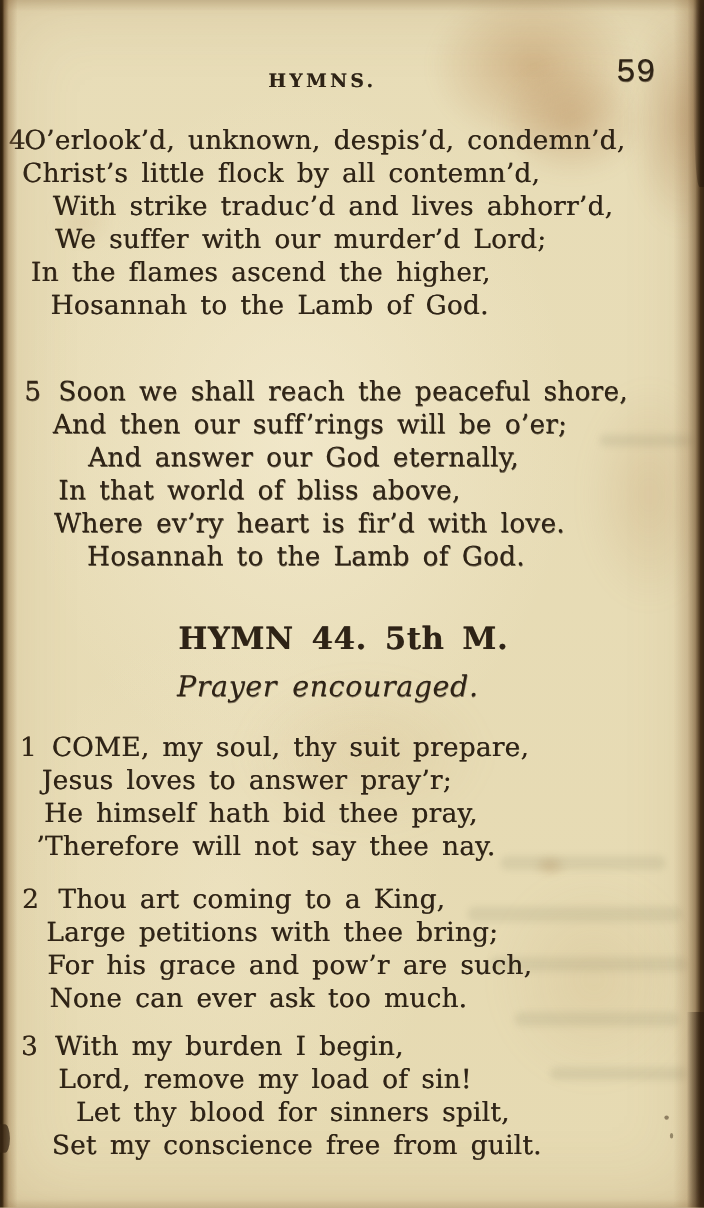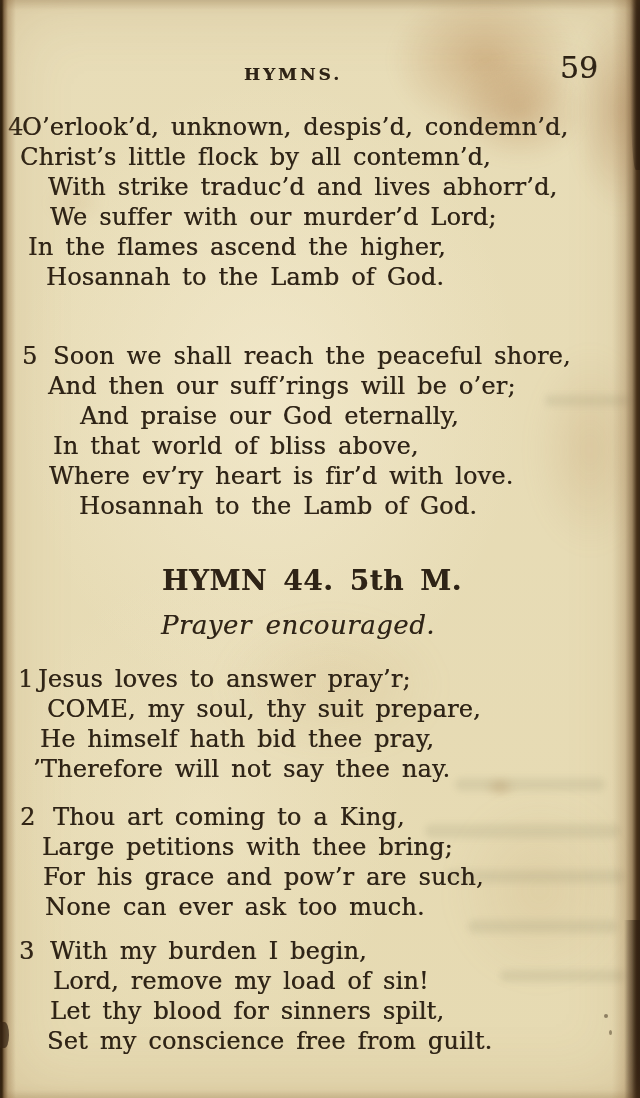--- a/index.html
+++ b/index.html
@@ -59,21 +59,21 @@
     background:linear-gradient(270deg,rgba(30,18,10,.8),rgba(30,18,10,0));}
   .speck{position:absolute;pointer-events:none;}
   .sp1{left:604px;top:1014px;width:4px;height:4px;background:rgba(70,55,35,.55);border-radius:50%;}
   .sp2{left:609px;top:1030px;width:3px;height:5px;background:rgba(70,55,35,.5);border-radius:50%;}
   .sp3{left:0;top:1022px;width:9px;height:26px;background:rgba(40,26,14,.7);border-radius:0 60% 60% 0;}
   
   .running-head{position:absolute;top:64px;left:0;width:100%;text-align:center;
     transform:translateX(-27px);font-size:17px;font-weight:bold;letter-spacing:3px;
     text-shadow:0.3px 0.3px 0.4px rgba(46,35,22,.6);}
   .page-number{position:absolute;left:560px;top:50px;font-size:30px;
-    text-shadow:0.3px 0.3px 0.5px rgba(46,35,22,.6);}
+    text-shadow:0.3px 0.3px 0.5px rgba(46,35,22,.6);font-family:Liberation Mono, monospace;}
   .hymn-heading{position:absolute;top:564px;left:0;width:100%;text-align:center;
     transform:translateX(-8px);font-size:28px;font-weight:bold;letter-spacing:.5px;word-spacing:6px;
     text-shadow:0.3px 0.3px 0.5px rgba(46,35,22,.6);}
   .hymn-subtitle{position:absolute;top:610px;left:0;width:100%;text-align:center;
     transform:translateX(-22px);font-size:26px;font-style:italic;letter-spacing:.5px;word-spacing:5px;
     text-shadow:0.3px 0.3px 0.4px rgba(46,35,22,.55);}
   .verse{position:absolute;left:0;width:100%;font-size:24px;line-height:30px;
     word-spacing:4px;letter-spacing:.2px;
     text-shadow:0.4px 0.4px 0.5px rgba(46,35,22,.7);}
   .vnum{position:absolute;top:0;}
@@ -110,50 +110,50 @@
     <div class="l" style="margin-left:48px">With strike traduc’d and lives abhorr’d,</div>
     <div class="l" style="margin-left:50px">We suffer with our murder’d Lord;</div>
     <div class="l" style="margin-left:28px">In the flames ascend the higher,</div>
     <div class="l" style="margin-left:46px">Hosannah to the Lamb of God.</div>
   </section>
 
   <section class="verse" style="top:341px">
     <span class="vnum" style="left:22px">5</span>
     <div class="l" style="margin-left:53px">Soon we shall reach the peaceful shore,</div>
     <div class="l" style="margin-left:48px">And then our suff’rings will be o’er;</div>
-    <div class="l" style="margin-left:80px">And praise our God eternally,</div>
+    <div class="l" style="margin-left:80px">And answer our God eternally,</div>
     <div class="l" style="margin-left:53px">In that world of bliss above,</div>
     <div class="l" style="margin-left:49px">Where ev’ry heart is fir’d with love.</div>
     <div class="l" style="margin-left:79px">Hosannah to the Lamb of God.</div>
   </section>
 
   <div class="hymn-heading">HYMN 44. 5th M.</div>
   <div class="hymn-subtitle">Prayer encouraged.</div>
 
   <section class="verse" style="top:664px">
     <span class="vnum" style="left:18px">1</span>
+    <div class="l" style="margin-left:47px">COME, my soul, thy suit prepare,</div>
     <div class="l" style="margin-left:38px">Jesus loves to answer pray’r;</div>
-    <div class="l" style="margin-left:47px">COME, my soul, thy suit prepare,</div>
     <div class="l" style="margin-left:40px">He himself hath bid thee pray,</div>
     <div class="l" style="margin-left:33px">’Therefore will not say thee nay.</div>
   </section>
 
   <section class="verse" style="top:802px">
     <span class="vnum" style="left:20px">2</span>
     <div class="l" style="margin-left:53px">Thou art coming to a King,</div>
     <div class="l" style="margin-left:42px">Large petitions with thee bring;</div>
     <div class="l" style="margin-left:43px">For his grace and pow’r are such,</div>
     <div class="l" style="margin-left:45px">None can ever ask too much.</div>
   </section>
 
   <section class="verse" style="top:936px">
     <span class="vnum" style="left:19px">3</span>
     <div class="l" style="margin-left:50px">With my burden I begin,</div>
     <div class="l" style="margin-left:53px">Lord, remove my load of sin!</div>
-    <div class="l" style="margin-left:50px">Let thy blood for sinners spilt,</div>
+    <div class="l" style="margin-left:69px">Let thy blood for sinners spilt,</div>
     <div class="l" style="margin-left:47px">Set my conscience free from guilt.</div>
   </section>
 
   <div class="edge edge-top"></div>
   <div class="edge edge-bottom"></div>
   <div class="edge edge-left"></div>
   <div class="edge edge-right"></div>
   <div class="edge blob-tr"></div>
   <div class="edge blob-br"></div>
   <div class="speck sp1"></div>

